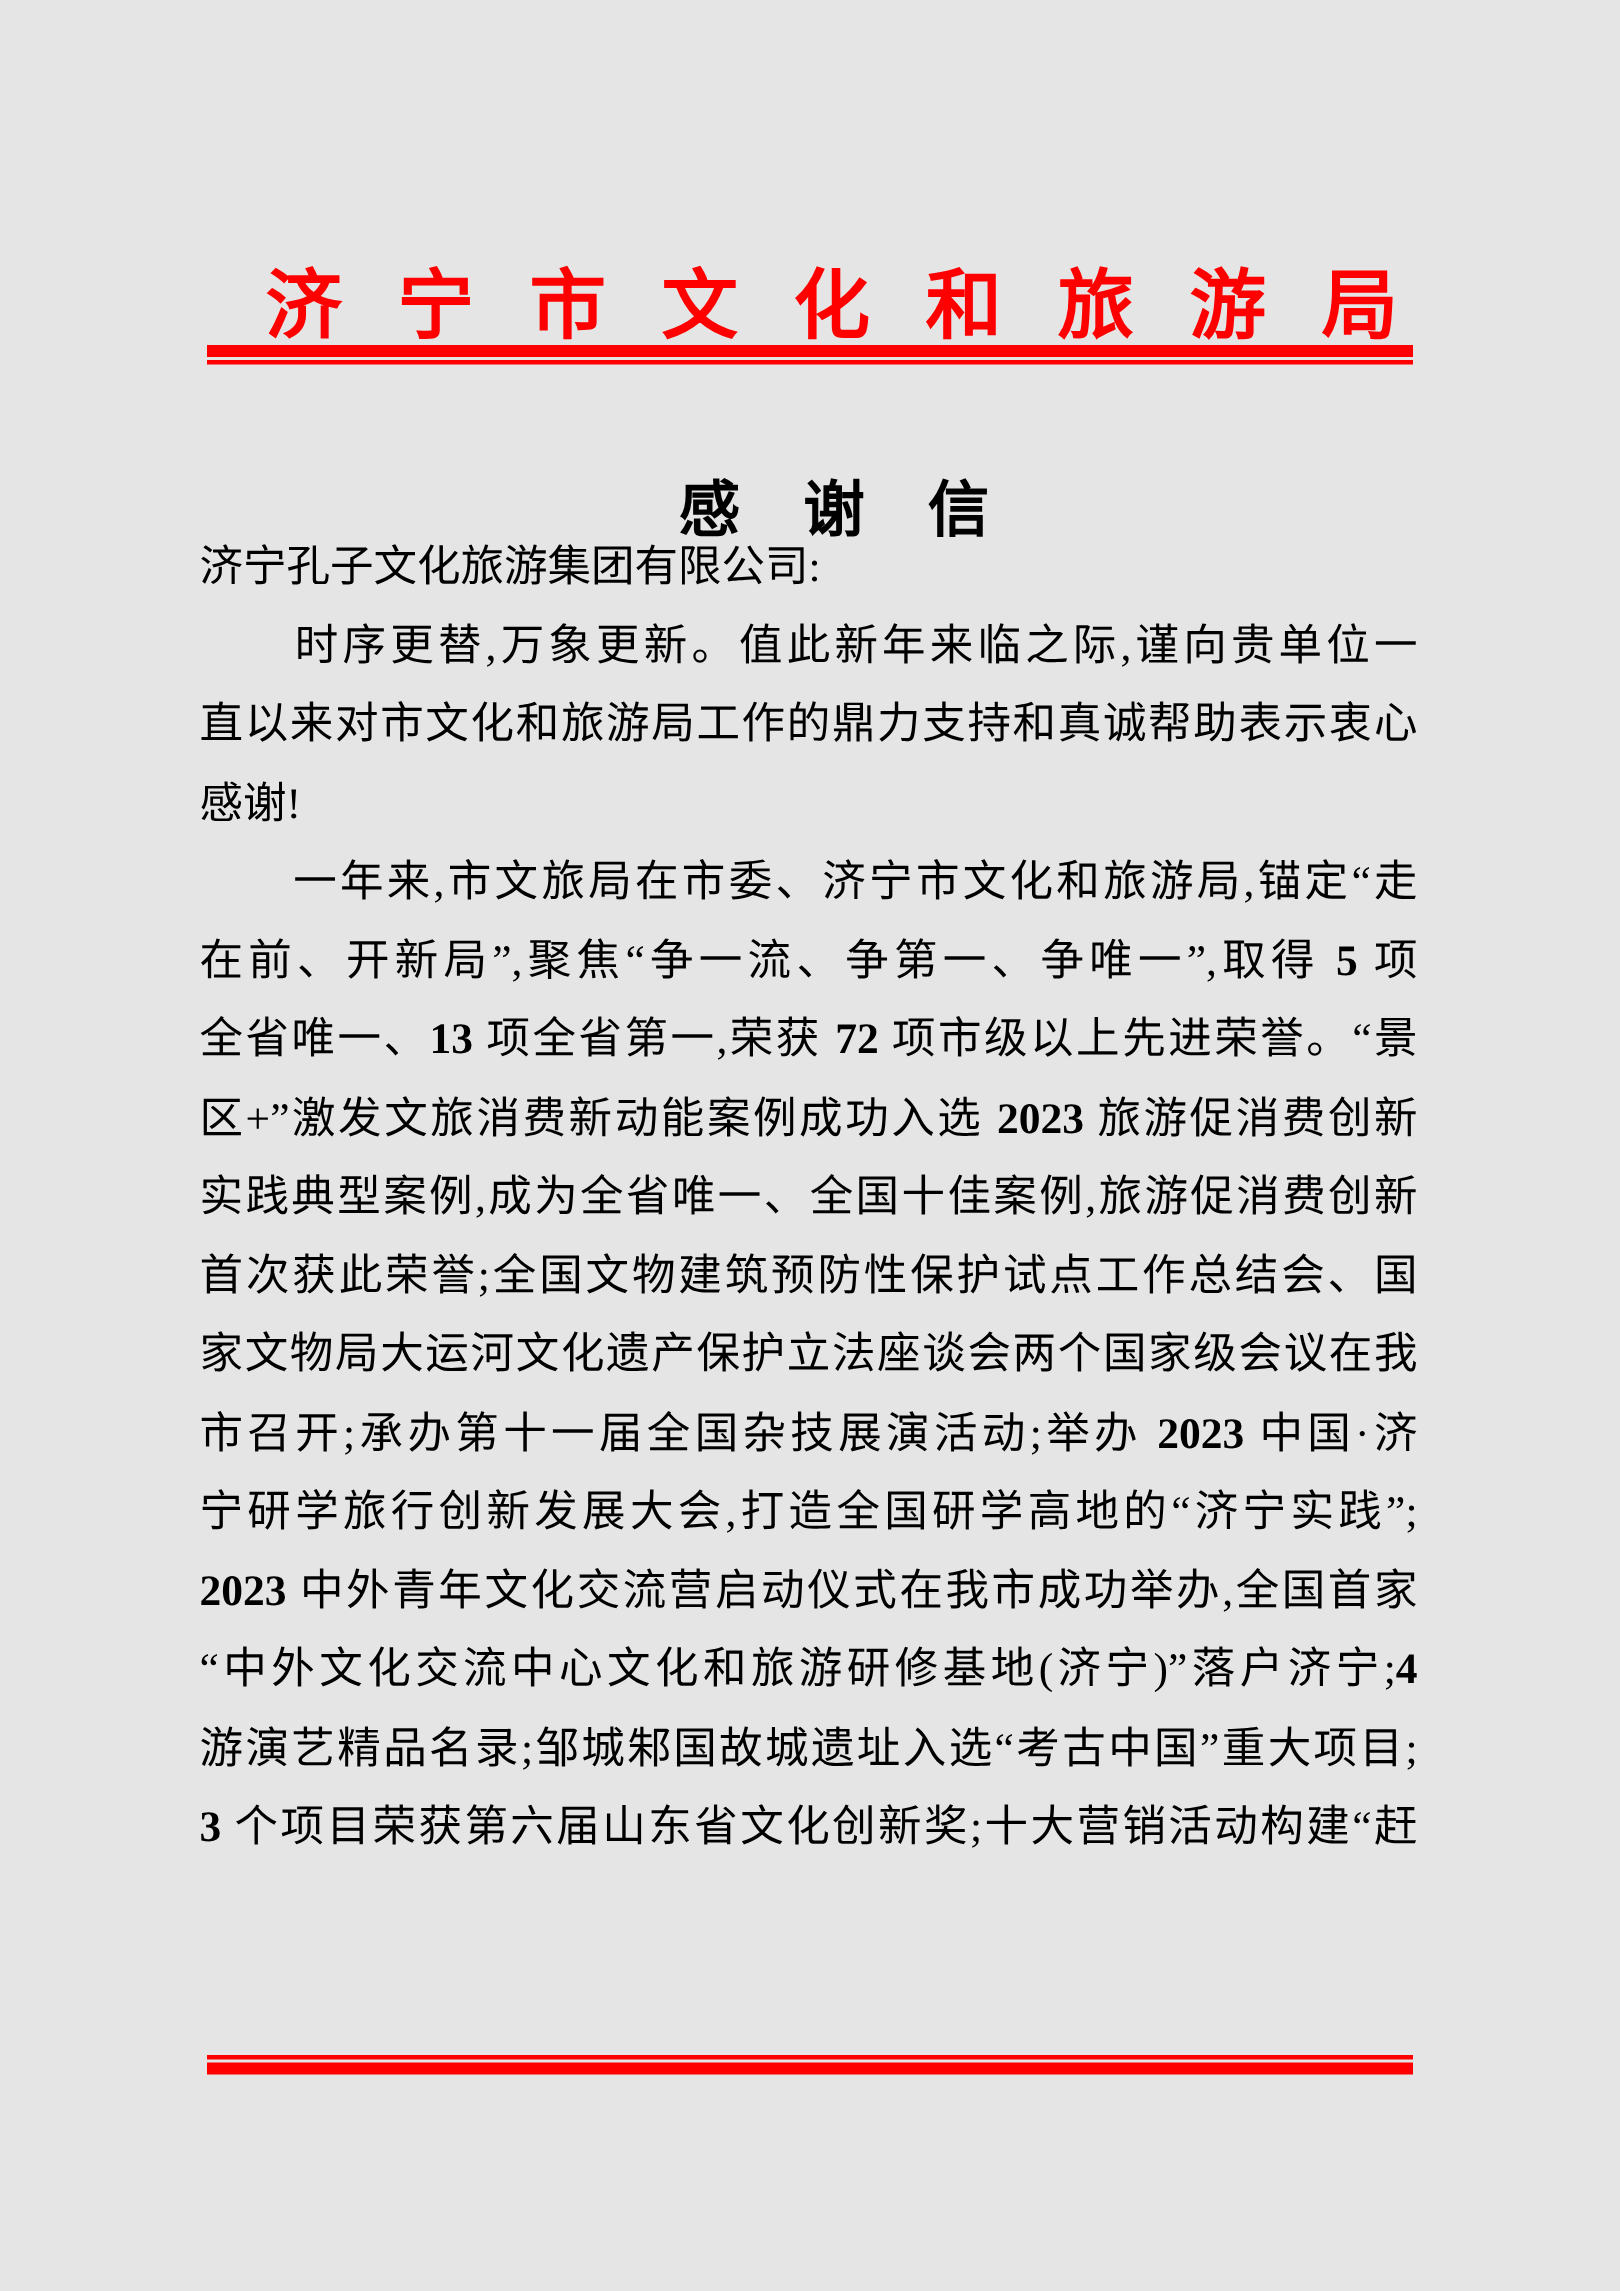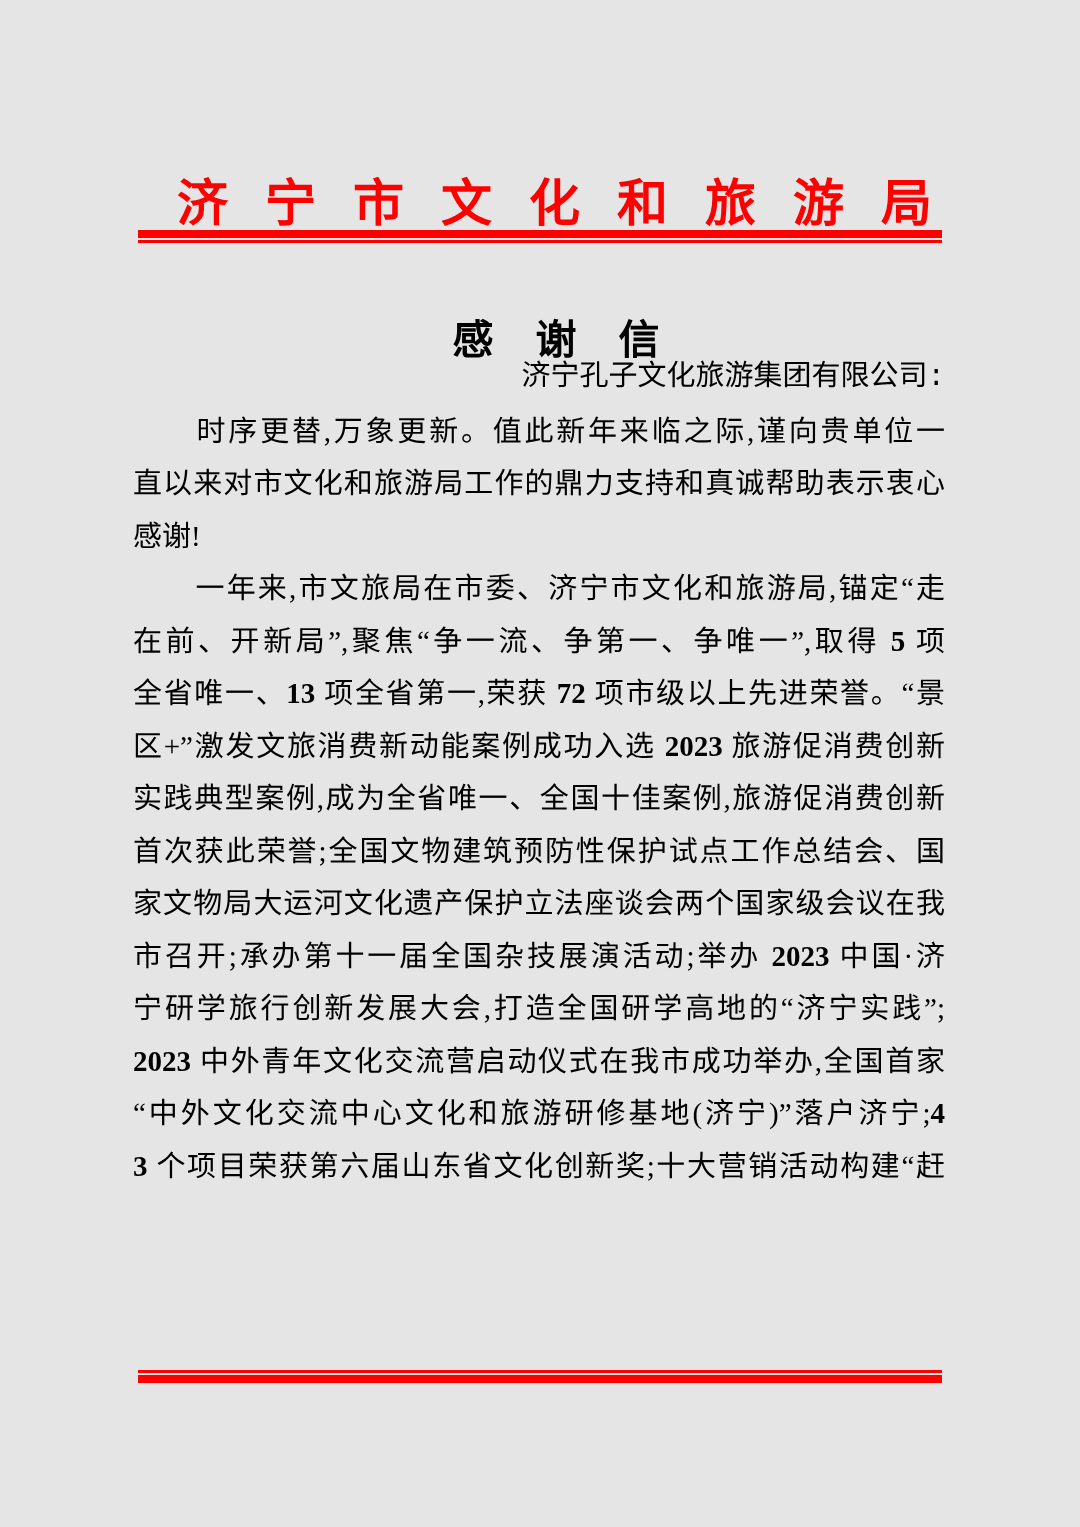--- a/index.html
+++ b/index.html
@@ -34,21 +34,21 @@
     font-size:41px;font-weight:700;
     letter-spacing:42px;padding-left:42px;
     color:var(--text_color,#000000);
   }
   
   .body{
     position:absolute;top:352px;left:133px;width:812px;
     font-size:29px;line-height:52.5px;
     color:var(--text_color,#000000);
   }
-  .salutation{text-align:right;font-family:Liberation Mono, monospace;}
+  .salutation{text-align:left;}
   .bline{text-align:justify;text-align-last:justify;}
   .bline.short{text-align:left;text-align-last:left;}
   .num{font-weight:700;}
 </style>
 </head>
 <body>
 
 <div class="page">
 
   <div class="letterhead">济宁市文化和旅游局</div>
@@ -71,20 +71,21 @@
         <div class="bline">在前、开新局”,聚焦“争一流、争第一、争唯一”,取得 <span class="num">5</span> 项</div>
         <div class="bline">全省唯一、<span class="num">13</span> 项全省第一,荣获 <span class="num">72</span> 项市级以上先进荣誉。“景</div>
         <div class="bline">区+”激发文旅消费新动能案例成功入选 <span class="num">2023</span> 旅游促消费创新</div>
         <div class="bline">实践典型案例,成为全省唯一、全国十佳案例,旅游促消费创新</div>
         <div class="bline">首次获此荣誉;全国文物建筑预防性保护试点工作总结会、国</div>
         <div class="bline">家文物局大运河文化遗产保护立法座谈会两个国家级会议在我</div>
         <div class="bline">市召开;承办第十一届全国杂技展演活动;举办 <span class="num">2023</span> 中国·济</div>
         <div class="bline">宁研学旅行创新发展大会,打造全国研学高地的“济宁实践”;</div>
         <div class="bline"><span class="num">2023</span> 中外青年文化交流营启动仪式在我市成功举办,全国首家</div>
         <div class="bline">“中外文化交流中心文化和旅游研修基地(济宁)”落户济宁;<span class="num">4</span></div>
+        <div class="bline">游演艺精品名录;邹城邾国故城遗址入选“考古中国”重大项目;</div>
         <div class="bline"><span class="num">3</span> 个项目荣获第六届山东省文化创新奖;十大营销活动构建“赶</div>
       </div>
   </div>
 
   <div class="rule rule-bottom">
     <div class="bar-thin"></div>
     <div class="bar-gap"></div>
     <div class="bar-thick"></div>
   </div>
 

